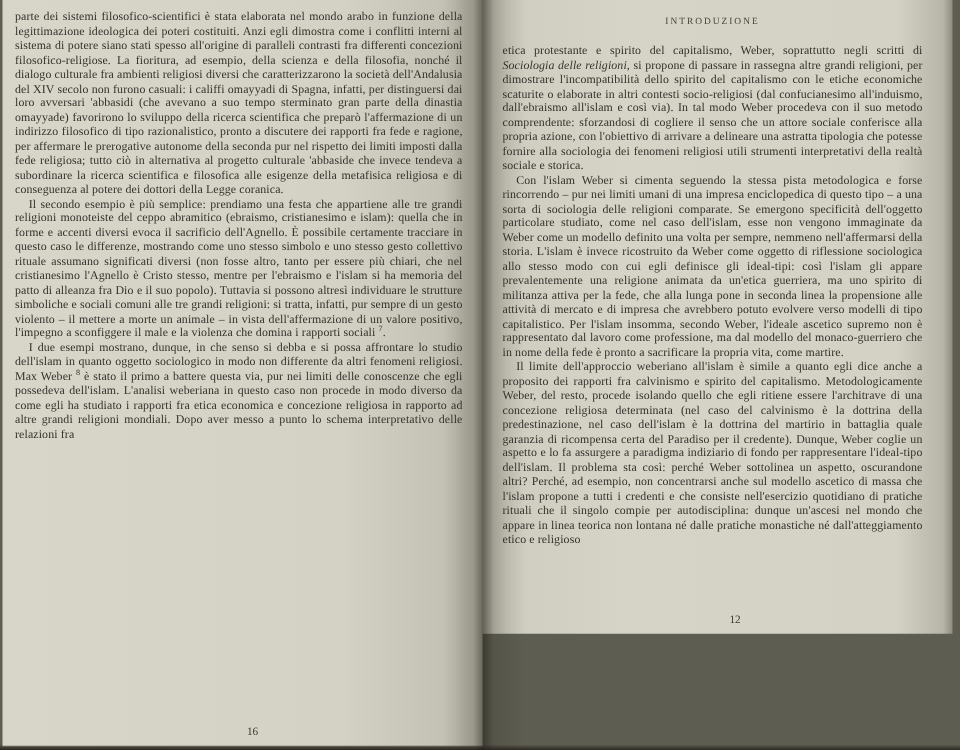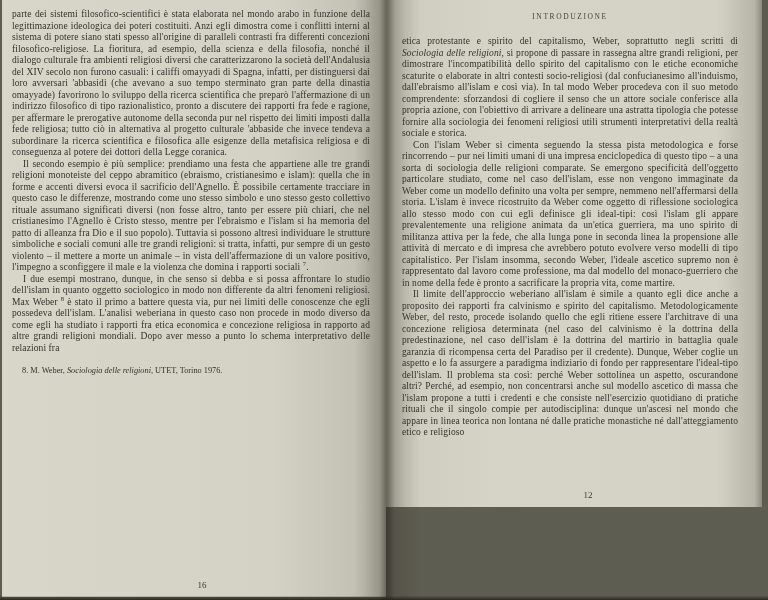--- a/index.html
+++ b/index.html
@@ -63,21 +63,20 @@
 
 <div class="scan">
 
   <div class="page left-page">
     <div class="body-text">
         <p>parte dei sistemi filosofico-scientifici è stata elaborata nel mondo arabo in funzione della legittimazione ideologica dei poteri costituiti. Anzi egli dimostra come i conflitti interni al sistema di potere siano stati spesso all'origine di paralleli contrasti fra differenti concezioni filosofico-religiose. La fioritura, ad esempio, della scienza e della filosofia, nonché il dialogo culturale fra ambienti religiosi diversi che caratterizzarono la società dell'Andalusia del XIV secolo non furono casuali: i califfi omayyadi di Spagna, infatti, per distinguersi dai loro avversari 'abbasidi (che avevano a suo tempo sterminato gran parte della dinastia omayyade) favorirono lo sviluppo della ricerca scientifica che preparò l'affermazione di un indirizzo filosofico di tipo razionalistico, pronto a discutere dei rapporti fra fede e ragione, per affermare le prerogative autonome della seconda pur nel rispetto dei limiti imposti dalla fede religiosa; tutto ciò in alternativa al progetto culturale 'abbaside che invece tendeva a subordinare la ricerca scientifica e filosofica alle esigenze della metafisica religiosa e di conseguenza al potere dei dottori della Legge coranica.</p>
         <p>Il secondo esempio è più semplice: prendiamo una festa che appartiene alle tre grandi religioni monoteiste del ceppo abramitico (ebraismo, cristianesimo e islam): quella che in forme e accenti diversi evoca il sacrificio dell'Agnello. È possibile certamente tracciare in questo caso le differenze, mostrando come uno stesso simbolo e uno stesso gesto collettivo rituale assumano significati diversi (non fosse altro, tanto per essere più chiari, che nel cristianesimo l'Agnello è Cristo stesso, mentre per l'ebraismo e l'islam si ha memoria del patto di alleanza fra Dio e il suo popolo). Tuttavia si possono altresì individuare le strutture simboliche e sociali comuni alle tre grandi religioni: si tratta, infatti, pur sempre di un gesto violento – il mettere a morte un animale – in vista dell'affermazione di un valore positivo, l'impegno a sconfiggere il male e la violenza che domina i rapporti sociali <sup>7</sup>.</p>
         <p>I due esempi mostrano, dunque, in che senso si debba e si possa affrontare lo studio dell'islam in quanto oggetto sociologico in modo non differente da altri fenomeni religiosi. Max Weber <sup>8</sup> è stato il primo a battere questa via, pur nei limiti delle conoscenze che egli possedeva dell'islam. L'analisi weberiana in questo caso non procede in modo diverso da come egli ha studiato i rapporti fra etica economica e concezione religiosa in rapporto ad altre grandi religioni mondiali. Dopo aver messo a punto lo schema interpretativo delle relazioni fra</p>
       </div>
     <div class="footnotes">
-        <p>8. M. Weber, <i>Sociologia delle religioni</i>, UTET, Torino 1976.</p>
       </div>
     <div class="page-number">16</div>
   </div>
 
   <div class="page right-page">
     <div class="running-header">INTRODUZIONE</div>
     <div class="body-text">
         <p>etica protestante e spirito del capitalismo, Weber, soprattutto negli scritti di <i>Sociologia delle religioni</i>, si propone di passare in rassegna altre grandi religioni, per dimostrare l'incompatibilità dello spirito del capitalismo con le etiche economiche scaturite o elaborate in altri contesti socio-religiosi (dal confucianesimo all'induismo, dall'ebraismo all'islam e così via). In tal modo Weber procedeva con il suo metodo comprendente: sforzandosi di cogliere il senso che un attore sociale conferisce alla propria azione, con l'obiettivo di arrivare a delineare una astratta tipologia che potesse fornire alla sociologia dei fenomeni religiosi utili strumenti interpretativi della realtà sociale e storica.</p>
         <p>Con l'islam Weber si cimenta seguendo la stessa pista metodologica e forse rincorrendo – pur nei limiti umani di una impresa enciclopedica di questo tipo – a una sorta di sociologia delle religioni comparate. Se emergono specificità dell'oggetto particolare studiato, come nel caso dell'islam, esse non vengono immaginate da Weber come un modello definito una volta per sempre, nemmeno nell'affermarsi della storia. L'islam è invece ricostruito da Weber come oggetto di riflessione sociologica allo stesso modo con cui egli definisce gli ideal-tipi: così l'islam gli appare prevalentemente una religione animata da un'etica guerriera, ma uno spirito di militanza attiva per la fede, che alla lunga pone in seconda linea la propensione alle attività di mercato e di impresa che avrebbero potuto evolvere verso modelli di tipo capitalistico. Per l'islam insomma, secondo Weber, l'ideale ascetico supremo non è rappresentato dal lavoro come professione, ma dal modello del monaco-guerriero che in nome della fede è pronto a sacrificare la propria vita, come martire.</p>
         <p>Il limite dell'approccio weberiano all'islam è simile a quanto egli dice anche a proposito dei rapporti fra calvinismo e spirito del capitalismo. Metodologicamente Weber, del resto, procede isolando quello che egli ritiene essere l'architrave di una concezione religiosa determinata (nel caso del calvinismo è la dottrina della predestinazione, nel caso dell'islam è la dottrina del martirio in battaglia quale garanzia di ricompensa certa del Paradiso per il credente). Dunque, Weber coglie un aspetto e lo fa assurgere a paradigma indiziario di fondo per rappresentare l'ideal-tipo dell'islam. Il problema sta così: perché Weber sottolinea un aspetto, oscurandone altri? Perché, ad esempio, non concentrarsi anche sul modello ascetico di massa che l'islam propone a tutti i credenti e che consiste nell'esercizio quotidiano di pratiche rituali che il singolo compie per autodisciplina: dunque un'ascesi nel mondo che appare in linea teorica non lontana né dalle pratiche monastiche né dall'atteggiamento etico e religioso</p>

